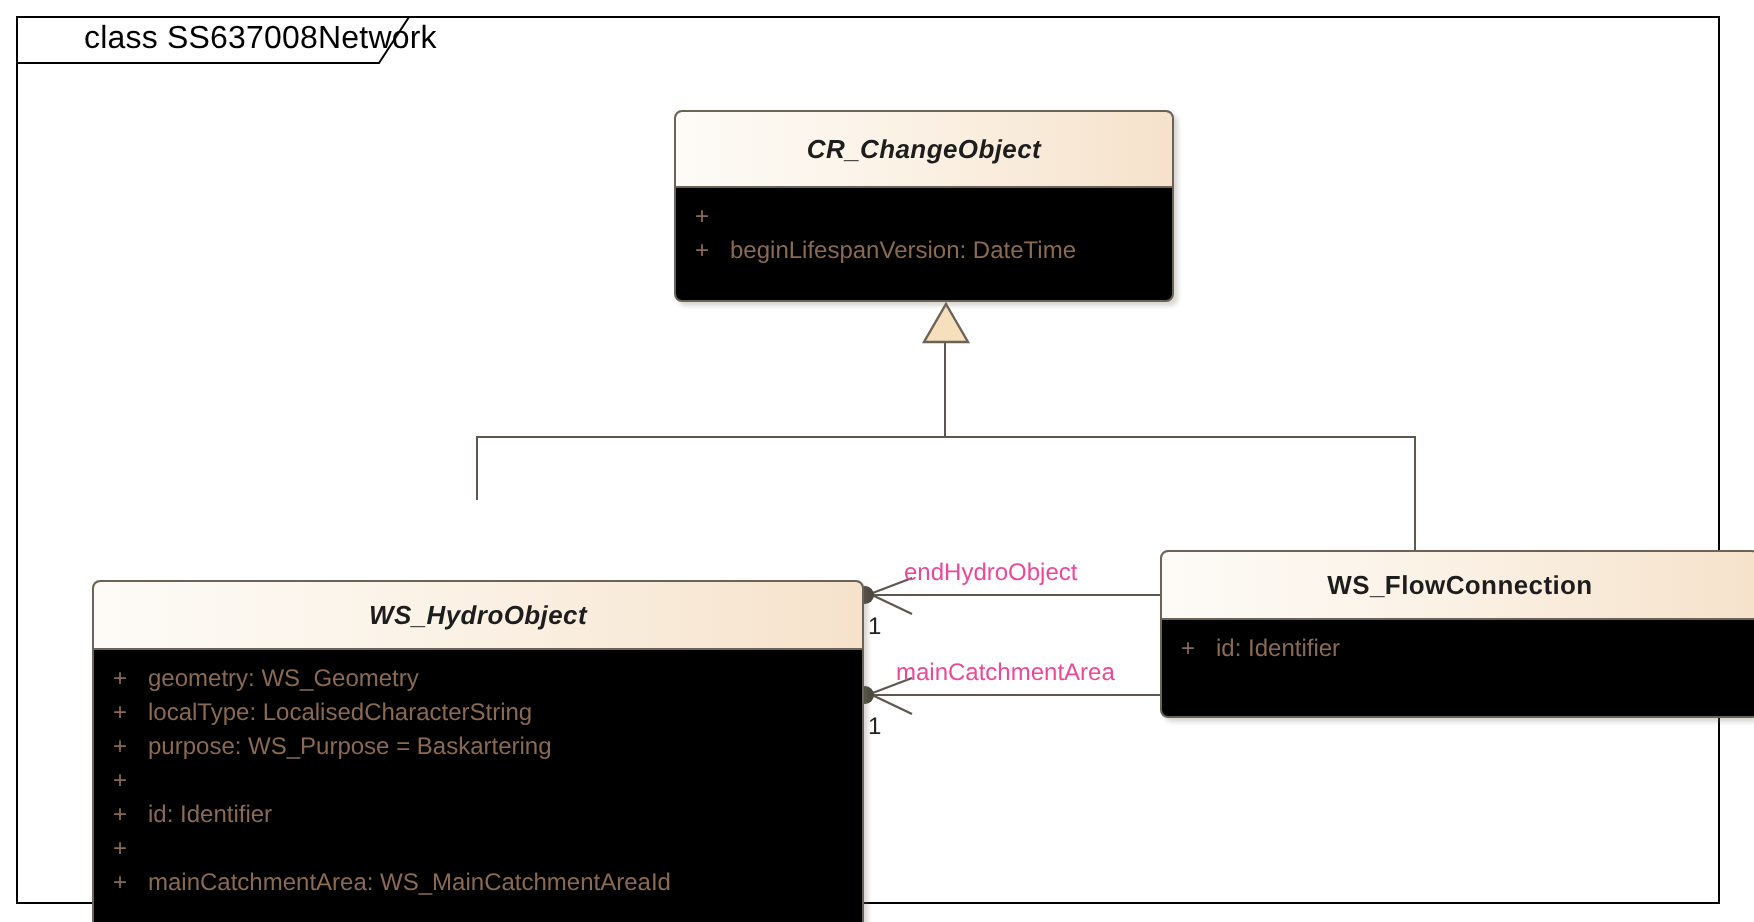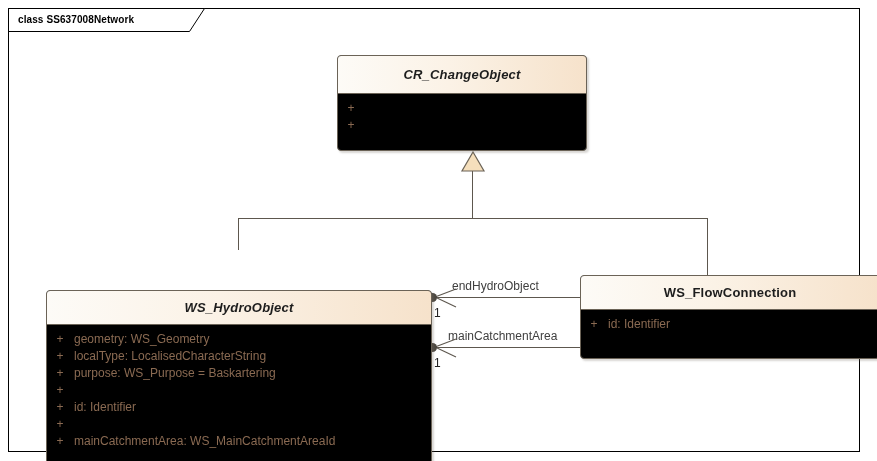--- a/index.html
+++ b/index.html
@@ -6,21 +6,21 @@
   body{font-family:"Liberation Sans",sans-serif;}
   #stage{position:relative;width:877px;height:461px;background:#ffffff;overflow:hidden;}
 
   
   .frame{position:absolute;left:8px;top:8px;width:852px;height:444px;border:1px solid #000;box-sizing:border-box;}
 
   
   .tab{position:absolute;left:8px;top:8px;height:23px;background:#ffffff;z-index:6;}
   .tab-body{position:absolute;left:0;top:0;height:23px;border-right:none;box-sizing:border-box;
             display:flex;align-items:center;padding:0 6px 0 10px;}
-  .tab-label{font-size:10px;font-weight:bold;color:#000;white-space:nowrap;letter-spacing:.1px;}
+  .tab-label{font-size:16px;font-weight:normal;color:#000;white-space:nowrap;letter-spacing:.1px;margin-left:24px;}
 
   
   .cls{position:absolute;box-sizing:border-box;border:1px solid #6b6357;border-radius:4px;
        background:#000000;box-shadow:2px 2px 2px rgba(120,110,100,.28);}
   .cls-hdr{box-sizing:border-box;border-bottom:1px solid #6b6357;border-radius:3px 3px 0 0;
            background:linear-gradient(to right,#fdfbf7 0%,#fbf2e6 45%,#f6e2cb 100%);
            display:flex;align-items:center;justify-content:center;}
   .cls-name{font-size:13px;font-weight:bold;color:#1d1d1d;letter-spacing:.2px;}
   .cls-name.abstract{font-style:italic;}
   .cls-body{padding:6px 0 6px 0;}
@@ -28,21 +28,21 @@
   .attr .vis{width:26px;text-align:center;flex:none;color:#8a6a52;}
   .attr .txt{padding-left:1px;}
 
   
   .ln{position:absolute;background:#5d574e;}
   .lnH{height:1px;}
   .lnV{width:1px;}
 
   .dot{position:absolute;width:9px;height:9px;border-radius:50%;background:#4c4740;}
 
-  .assoc-lbl{position:absolute;font-size:12px;color:#404040;white-space:nowrap;text-align:center;}
+  .assoc-lbl{position:absolute;font-size:12px;color:#ec4899;white-space:nowrap;text-align:center;}
   .mult{position:absolute;font-size:12px;color:#222;}
 </style>
 </head>
 <body>
 
 <div id="stage">
 
   <div class="frame"></div>
 
   <div class="tab">
@@ -88,20 +88,21 @@
   <div class="cls" style="left:337px;top:55px;width:250px;height:96px;">
     <div class="cls-hdr" style="height:38px;">
       <span class="cls-name abstract">CR_ChangeObject</span>
     </div>
     <div class="cls-body">
       <div class="attr">
         <span class="vis">+</span>
       </div>
       <div class="attr">
         <span class="vis">+</span>
+        <span class="txt">beginLifespanVersion: DateTime</span>
       </div>
     </div>
   </div>
 
   <div class="cls" style="left:46px;top:248px;width:386px;height:184px;margin-top:42px;">
     <div class="cls-hdr" style="height:34px;">
       <span class="cls-name abstract">WS_HydroObject</span>
     </div>
     <div class="cls-body">
       <div class="attr">

